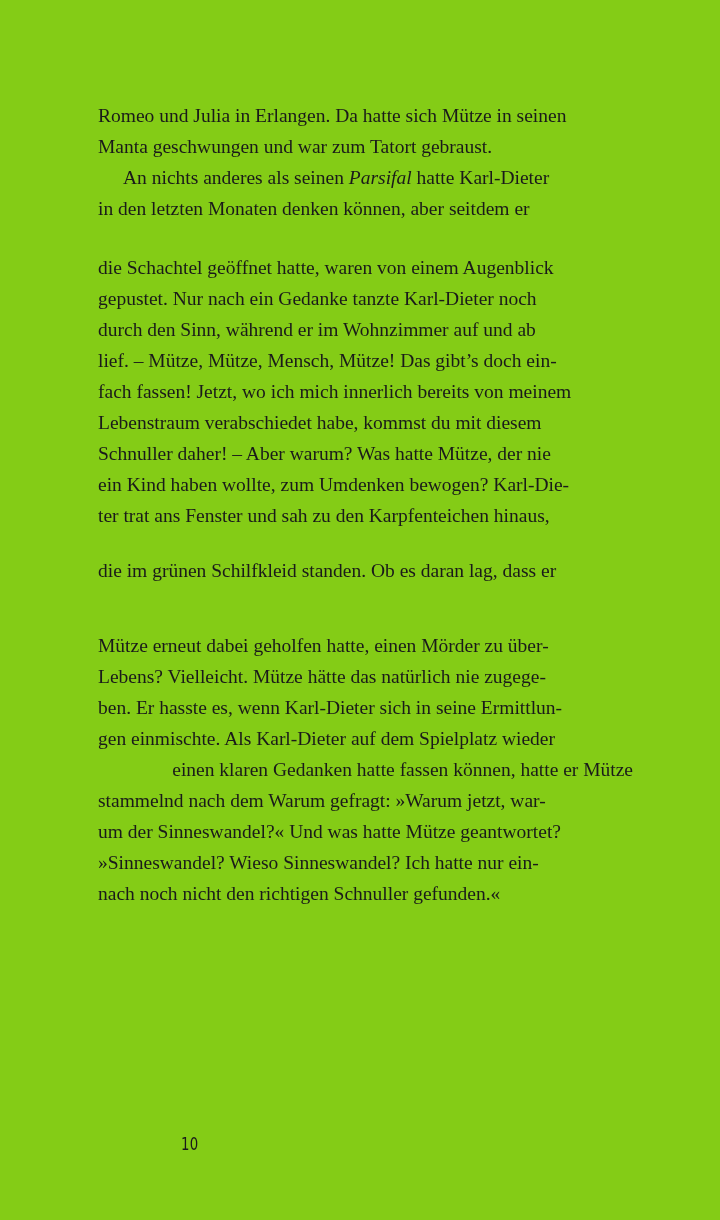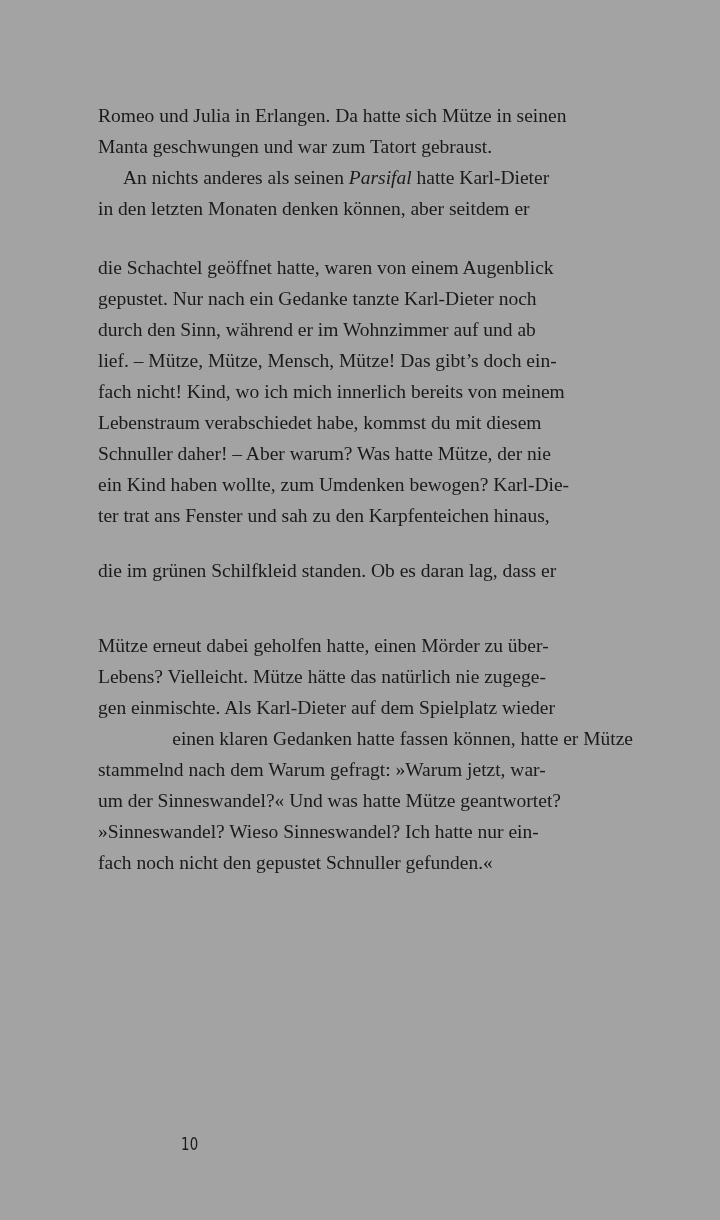--- a/index.html
+++ b/index.html
@@ -12,21 +12,21 @@
     height: 1220px;
     background: #ffffff;
     position: relative;
     font-family: "Liberation Serif", serif;
   }
   .book-page {
     position: absolute;
     left: 0; top: 0;
     width: 720px;
     height: 1220px;
-    background: #a3a3a3;
+    background: #84cc16;
   }
   .text-block {
     position: absolute;
     left: 98px;
     top: 100px;
     width: 535px;
     font-size: 19.5px;
     line-height: 31px;
     color: #1a1a1a;
   }
@@ -59,30 +59,31 @@
         <div class="line" style="word-spacing: 0px;"><span>Romeo und Julia in Erlangen. Da hatte sich Mütze in seinen</span></div>
         <div class="line"><span>Manta geschwungen und war zum Tatort gebraust.</span></div>
       </div>
       <div class="paragraph">
         <div class="line indent" style="word-spacing: 0px;"><span>An nichts anderes als seinen </span><span class="italic">Parsifal</span><span> hatte Karl-Dieter</span></div>
         <div class="line" style="word-spacing: 0px;"><span>in den letzten Monaten denken können, aber seitdem er</span></div>
         <div class="line" style="word-spacing: 0px; margin-top: 28px;"><span>die Schachtel geöffnet hatte, waren von einem Augenblick</span></div>
         <div class="line" style="word-spacing: 0px;"><span>gepustet. Nur nach ein Gedanke tanzte Karl-Dieter noch</span></div>
         <div class="line" style="word-spacing: 0px;"><span>durch den Sinn, während er im Wohnzimmer auf und ab</span></div>
         <div class="line" style="word-spacing: 0px;"><span>lief. – Mütze, Mütze, Mensch, Mütze! Das gibt’s doch ein-</span></div>
-        <div class="line" style="word-spacing: 0px;"><span>fach nicht! Kind, wo ich mich innerlich bereits von meinem</span></div>
+        <div class="line" style="word-spacing: 0px;"><span>fach fassen! Jetzt, wo ich mich innerlich bereits von meinem</span></div>
         <div class="line" style="word-spacing: 0px;"><span>Lebenstraum verabschiedet habe, kommst du mit diesem</span></div>
         <div class="line" style="word-spacing: 0px;"><span>Schnuller daher! – Aber warum? Was hatte Mütze, der nie</span></div>
         <div class="line" style="word-spacing: 0px;"><span>ein Kind haben wollte, zum Umdenken bewogen? Karl-Die-</span></div>
         <div class="line" style="word-spacing: 0px;"><span>ter trat ans Fenster und sah zu den Karpfenteichen hinaus,</span></div>
         <div class="line" style="word-spacing: 0px; margin-top: 24px;"><span>die im grünen Schilfkleid standen. Ob es daran lag, dass er</span></div>
         <div class="line" style="word-spacing: 0px; margin-top: 44px;"><span>Mütze erneut dabei geholfen hatte, einen Mörder zu über-</span></div>
         <div class="line" style="word-spacing: 0px;"><span>Lebens? Vielleicht. Mütze hätte das natürlich nie zugege-</span></div>
+        <div class="line" style="word-spacing: 0px;"><span>ben. Er hasste es, wenn Karl-Dieter sich in seine Ermittlun-</span></div>
         <div class="line" style="word-spacing: 0px;"><span>gen einmischte. Als Karl-Dieter auf dem Spielplatz wieder</span></div>
         <div class="line" style="word-spacing: 0px; text-align: right;"><span>einen klaren Gedanken hatte fassen können, hatte er Mütze</span></div>
         <div class="line" style="word-spacing: 0px;"><span>stammelnd nach dem Warum gefragt: »Warum jetzt, war-</span></div>
         <div class="line" style="word-spacing: 0px;"><span>um der Sinneswandel?« Und was hatte Mütze geantwortet?</span></div>
         <div class="line" style="word-spacing: 0px;"><span>»Sinneswandel? Wieso Sinneswandel? Ich hatte nur ein-</span></div>
-        <div class="line"><span>fach noch nicht den gepustet Schnuller gefunden.«</span></div>
+        <div class="line"><span>nach noch nicht den richtigen Schnuller gefunden.«</span></div>
       </div>
     </div>
   <div class="page-number">10</div>
 </div>
 
 </body></html>

